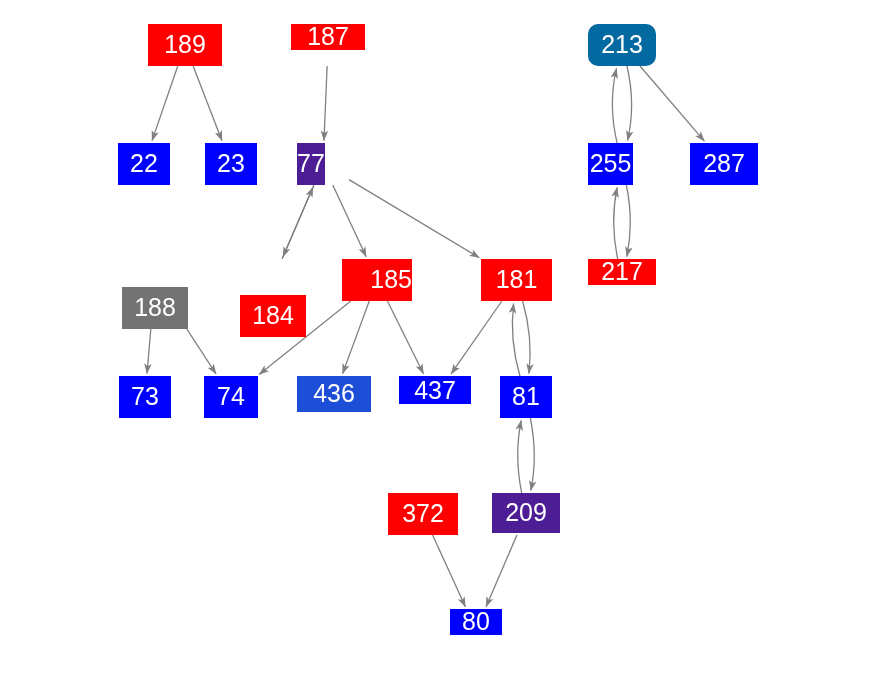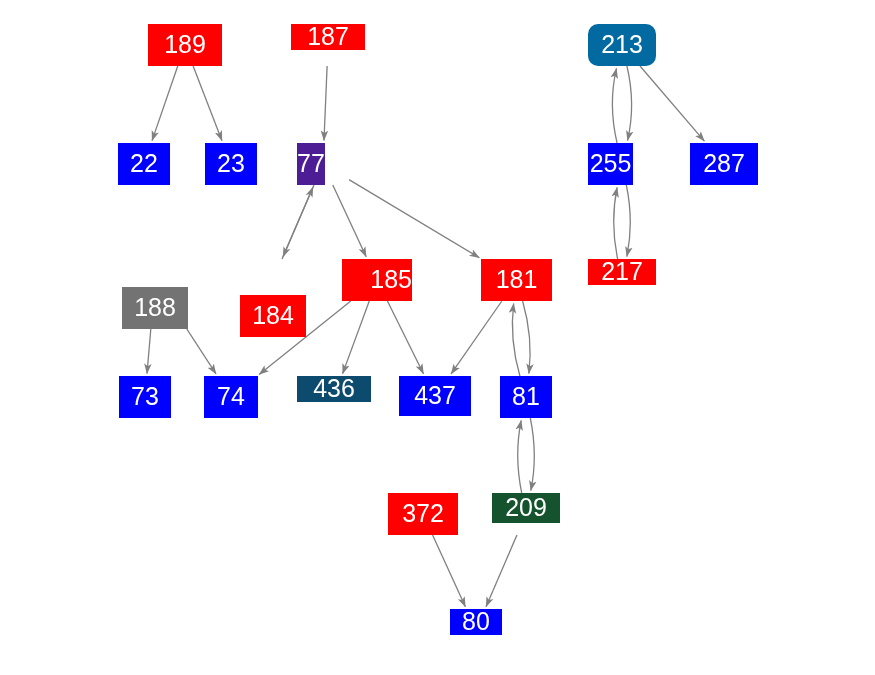--- a/index.html
+++ b/index.html
@@ -124,32 +124,32 @@
       </div>
       <div class="node" style="left: 588px; top: 259px; width: 68px; height: 26px; background: rgb(255, 0, 0);">
         <span class="node-label">217</span>
       </div>
       <div class="node" style="left: 119px; top: 376px; width: 52px; height: 42px; background: rgb(0, 0, 255);">
         <span class="node-label">73</span>
       </div>
       <div class="node" style="left: 204px; top: 376px; width: 54px; height: 42px; background: rgb(0, 0, 255);">
         <span class="node-label">74</span>
       </div>
-      <div class="node" style="left: 297px; top: 376px; width: 74px; height: 26px; background: #0c4a6e;">
+      <div class="node" style="left: 297px; top: 376px; width: 74px; height: 36px; background: #1d4ed8;">
         <span class="node-label">436</span>
       </div>
-      <div class="node" style="left: 399px; top: 376px; width: 72px; height: 40px; background: rgb(0, 0, 255);">
+      <div class="node" style="left: 399px; top: 376px; width: 72px; height: 28px; background: rgb(0, 0, 255); align-items: flex-end;">
         <span class="node-label">437</span>
       </div>
       <div class="node" style="left: 500px; top: 376px; width: 52px; height: 42px; background: rgb(0, 0, 255);">
         <span class="node-label">81</span>
       </div>
       <div class="node" style="left: 388px; top: 493px; width: 70px; height: 42px; background: rgb(255, 0, 0);">
         <span class="node-label">372</span>
       </div>
-      <div class="node" style="left: 492px; top: 493px; width: 68px; height: 30px; background: #14532d;">
+      <div class="node" style="left: 492px; top: 493px; width: 68px; height: 40px; background: #4c1d95;">
         <span class="node-label">209</span>
       </div>
       <div class="node" style="left: 450px; top: 609px; width: 52px; height: 26px; background: rgb(0, 0, 255);">
         <span class="node-label">80</span>
       </div>
     </div>
 </div>
 
 </body></html>

